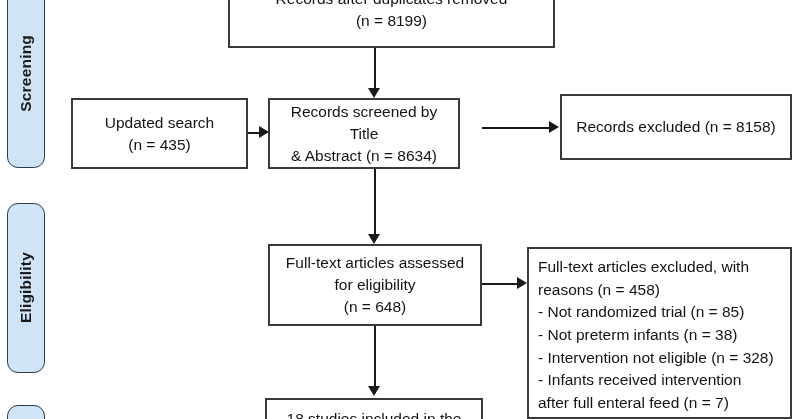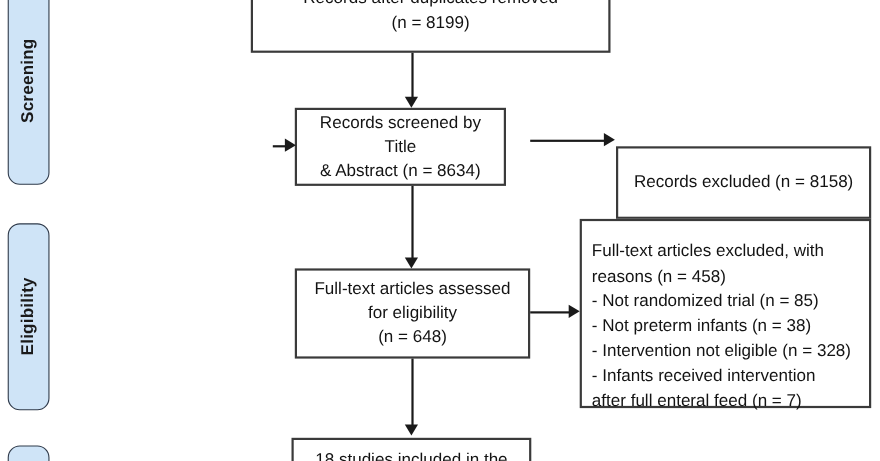--- a/index.html
+++ b/index.html
@@ -52,21 +52,22 @@
     text-align: center;
     font-size: 15.5px;
     line-height: 1.42;
     color: #131313;
     padding: 2px 6px;
   }
   .flow-box.left-align {
     text-align: left;
     justify-content: flex-start;
     align-items: flex-start;
-    padding: 17px 9px;
+    padding: 7px 9px;
+    margin-top: 48px;
   }
   .flow-box .txt { display: block; white-space: pre-line; }
   .flow-box.left-align .txt { line-height: 1.46; }
 
   
   .vline {
     position: absolute;
     width: 2px;
     background: #1a1a1a;
   }
@@ -105,27 +106,31 @@
 
   <div class="stage-badge" style="left:7px; top:405px; width:38px; height:60px;">
     <span></span>
   </div>
 
   <div class="flow-box" style="left:228px; top:-28px; width:327px; height:76px;">
     <span class="txt">Records after duplicates removed
 (n = 8199)</span>
   </div>
 
+  <div class="flow-box" style="left:71px; top:98px; width:177px; height:71px;">
+    <span class="txt">Updated search
+(n = 435)</span>
+  </div>
 
   <div class="flow-box" style="left:268px; top:98px; width:192px; height:71px;">
     <span class="txt">Records screened by Title
 &amp; Abstract (n = 8634)</span>
   </div>
 
-  <div class="flow-box" style="left:560px; top:94px; width:232px; height:66px;margin-top:39px;">
+  <div class="flow-box" style="left:560px; top:94px; width:232px; height:66px;">
     <span class="txt">Records excluded (n = 8158)</span>
   </div>
 
   <div class="flow-box" style="left:268px; top:244px; width:214px; height:82px;">
     <span class="txt">Full-text articles assessed
 for eligibility
 (n = 648)</span>
   </div>
 
   <div class="flow-box left-align" style="left:527px; top:199px; width:265px; height:172px;">

